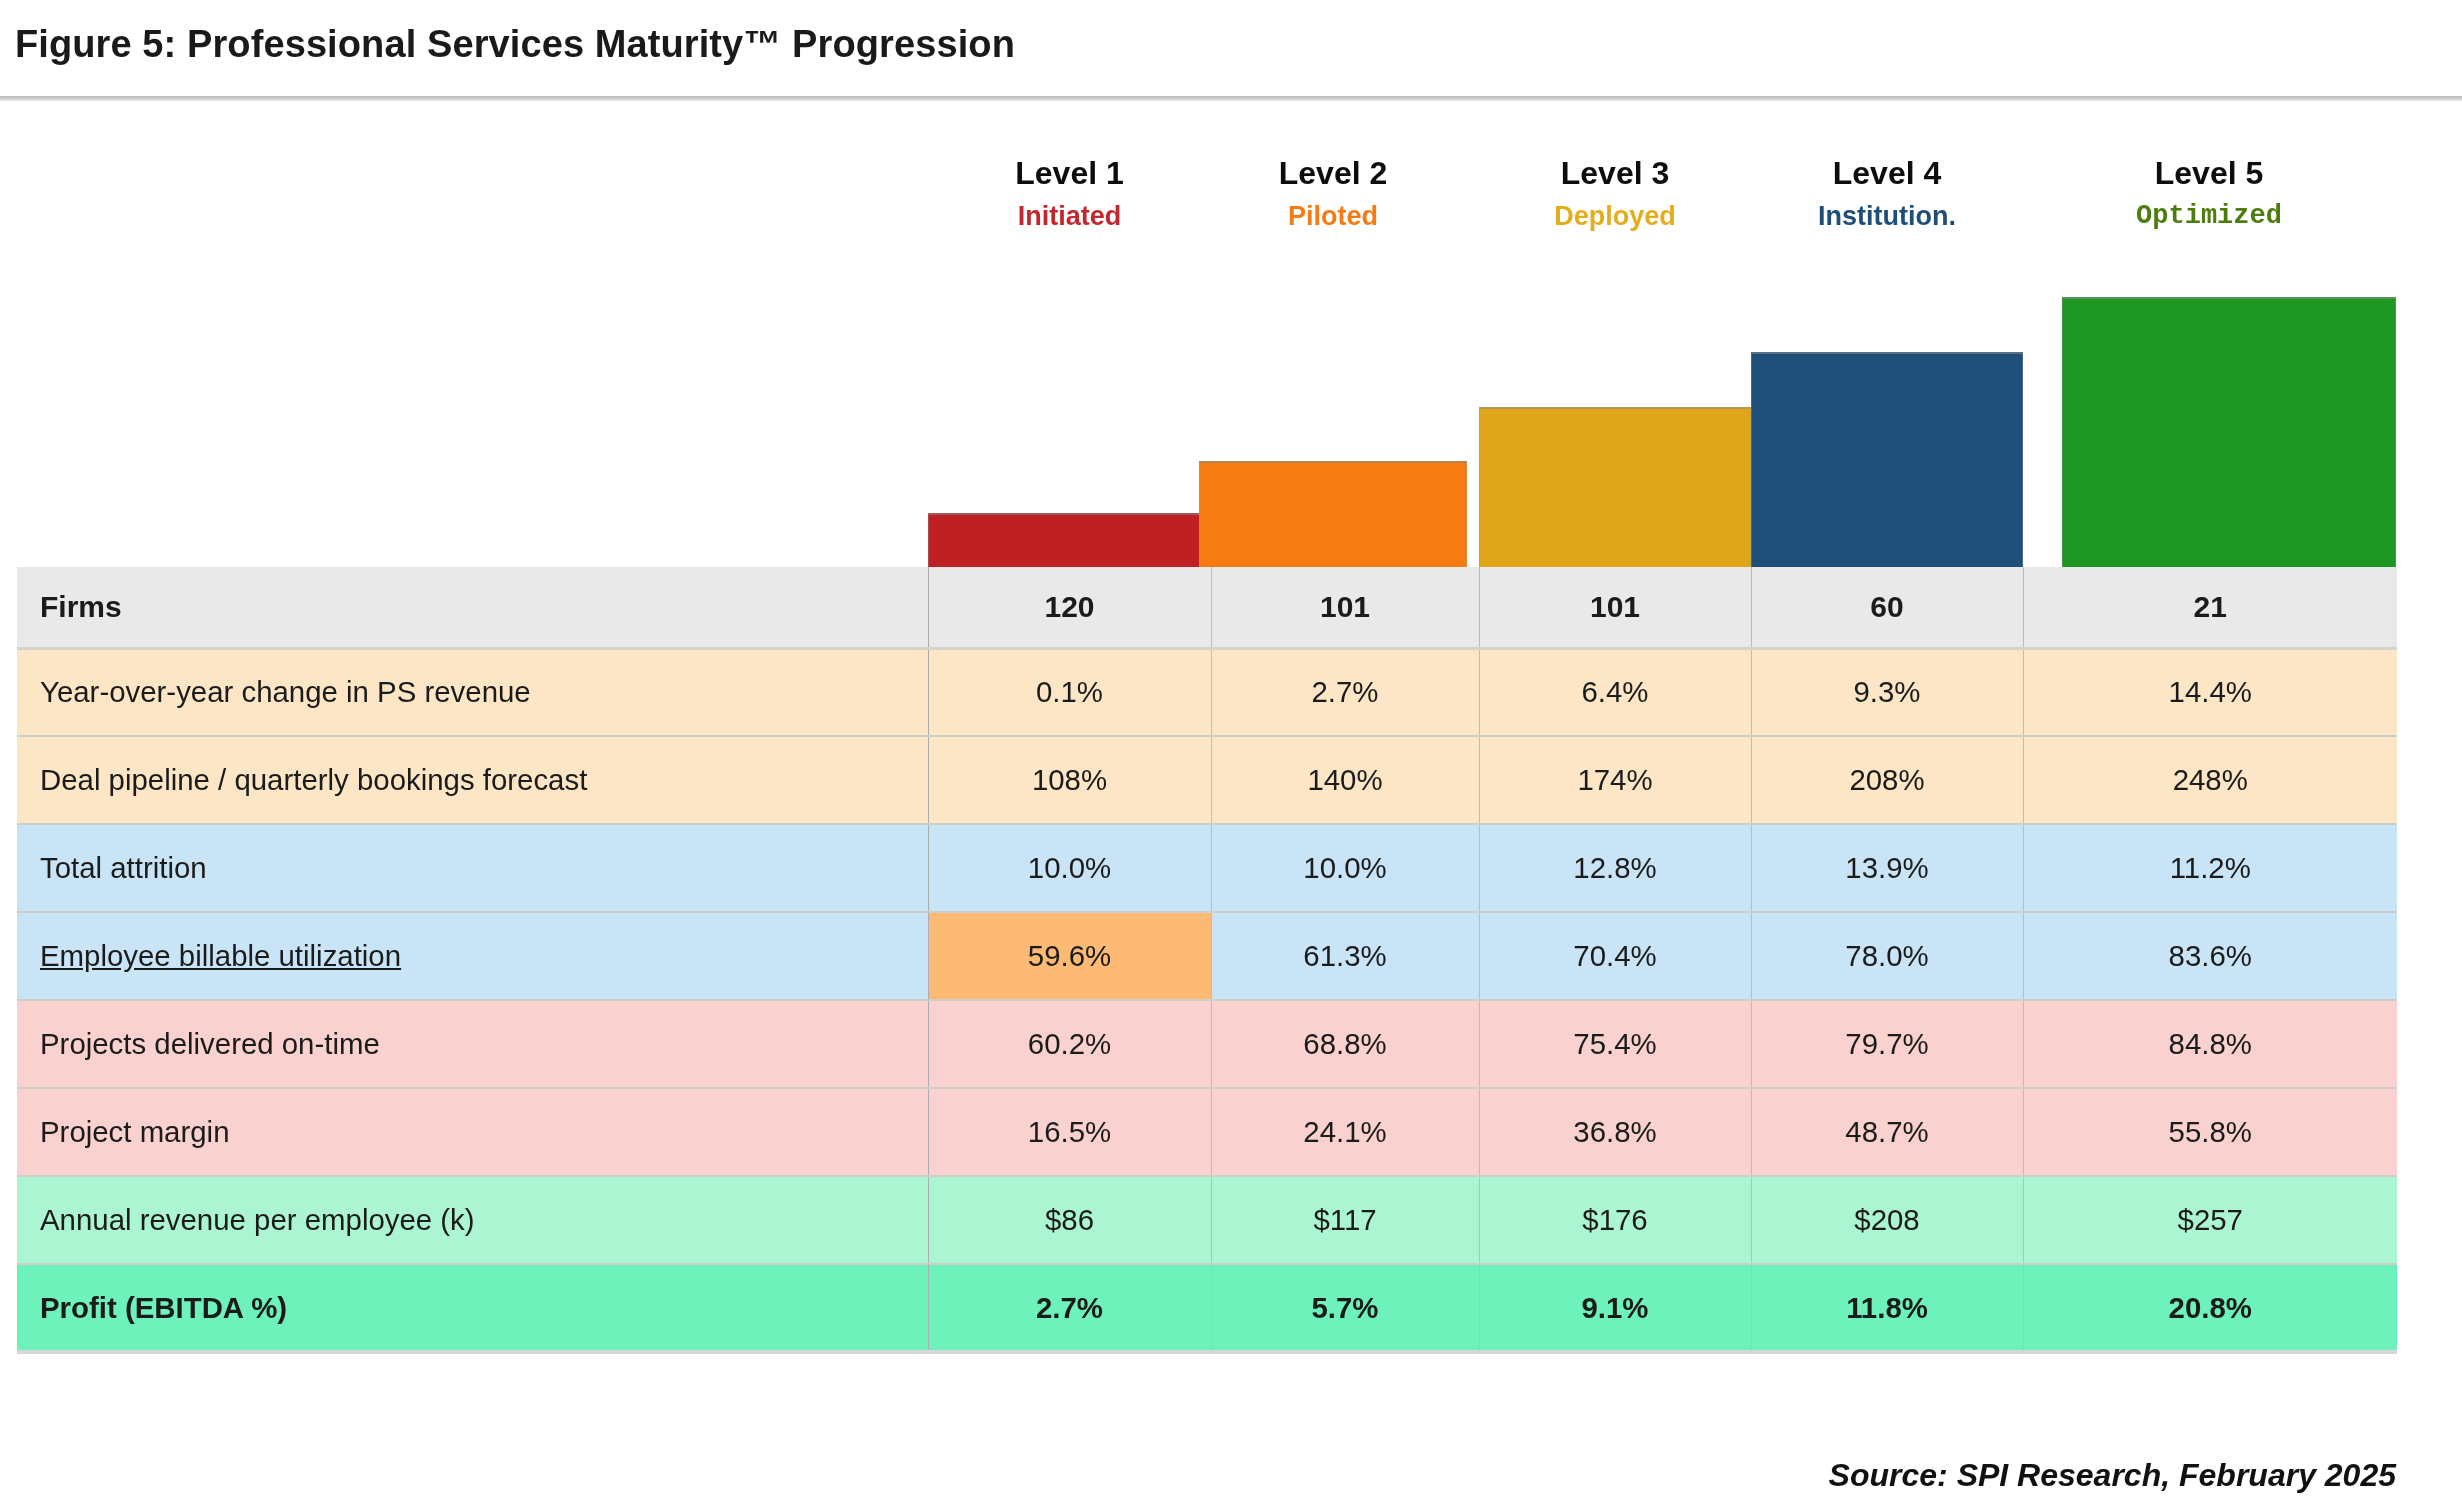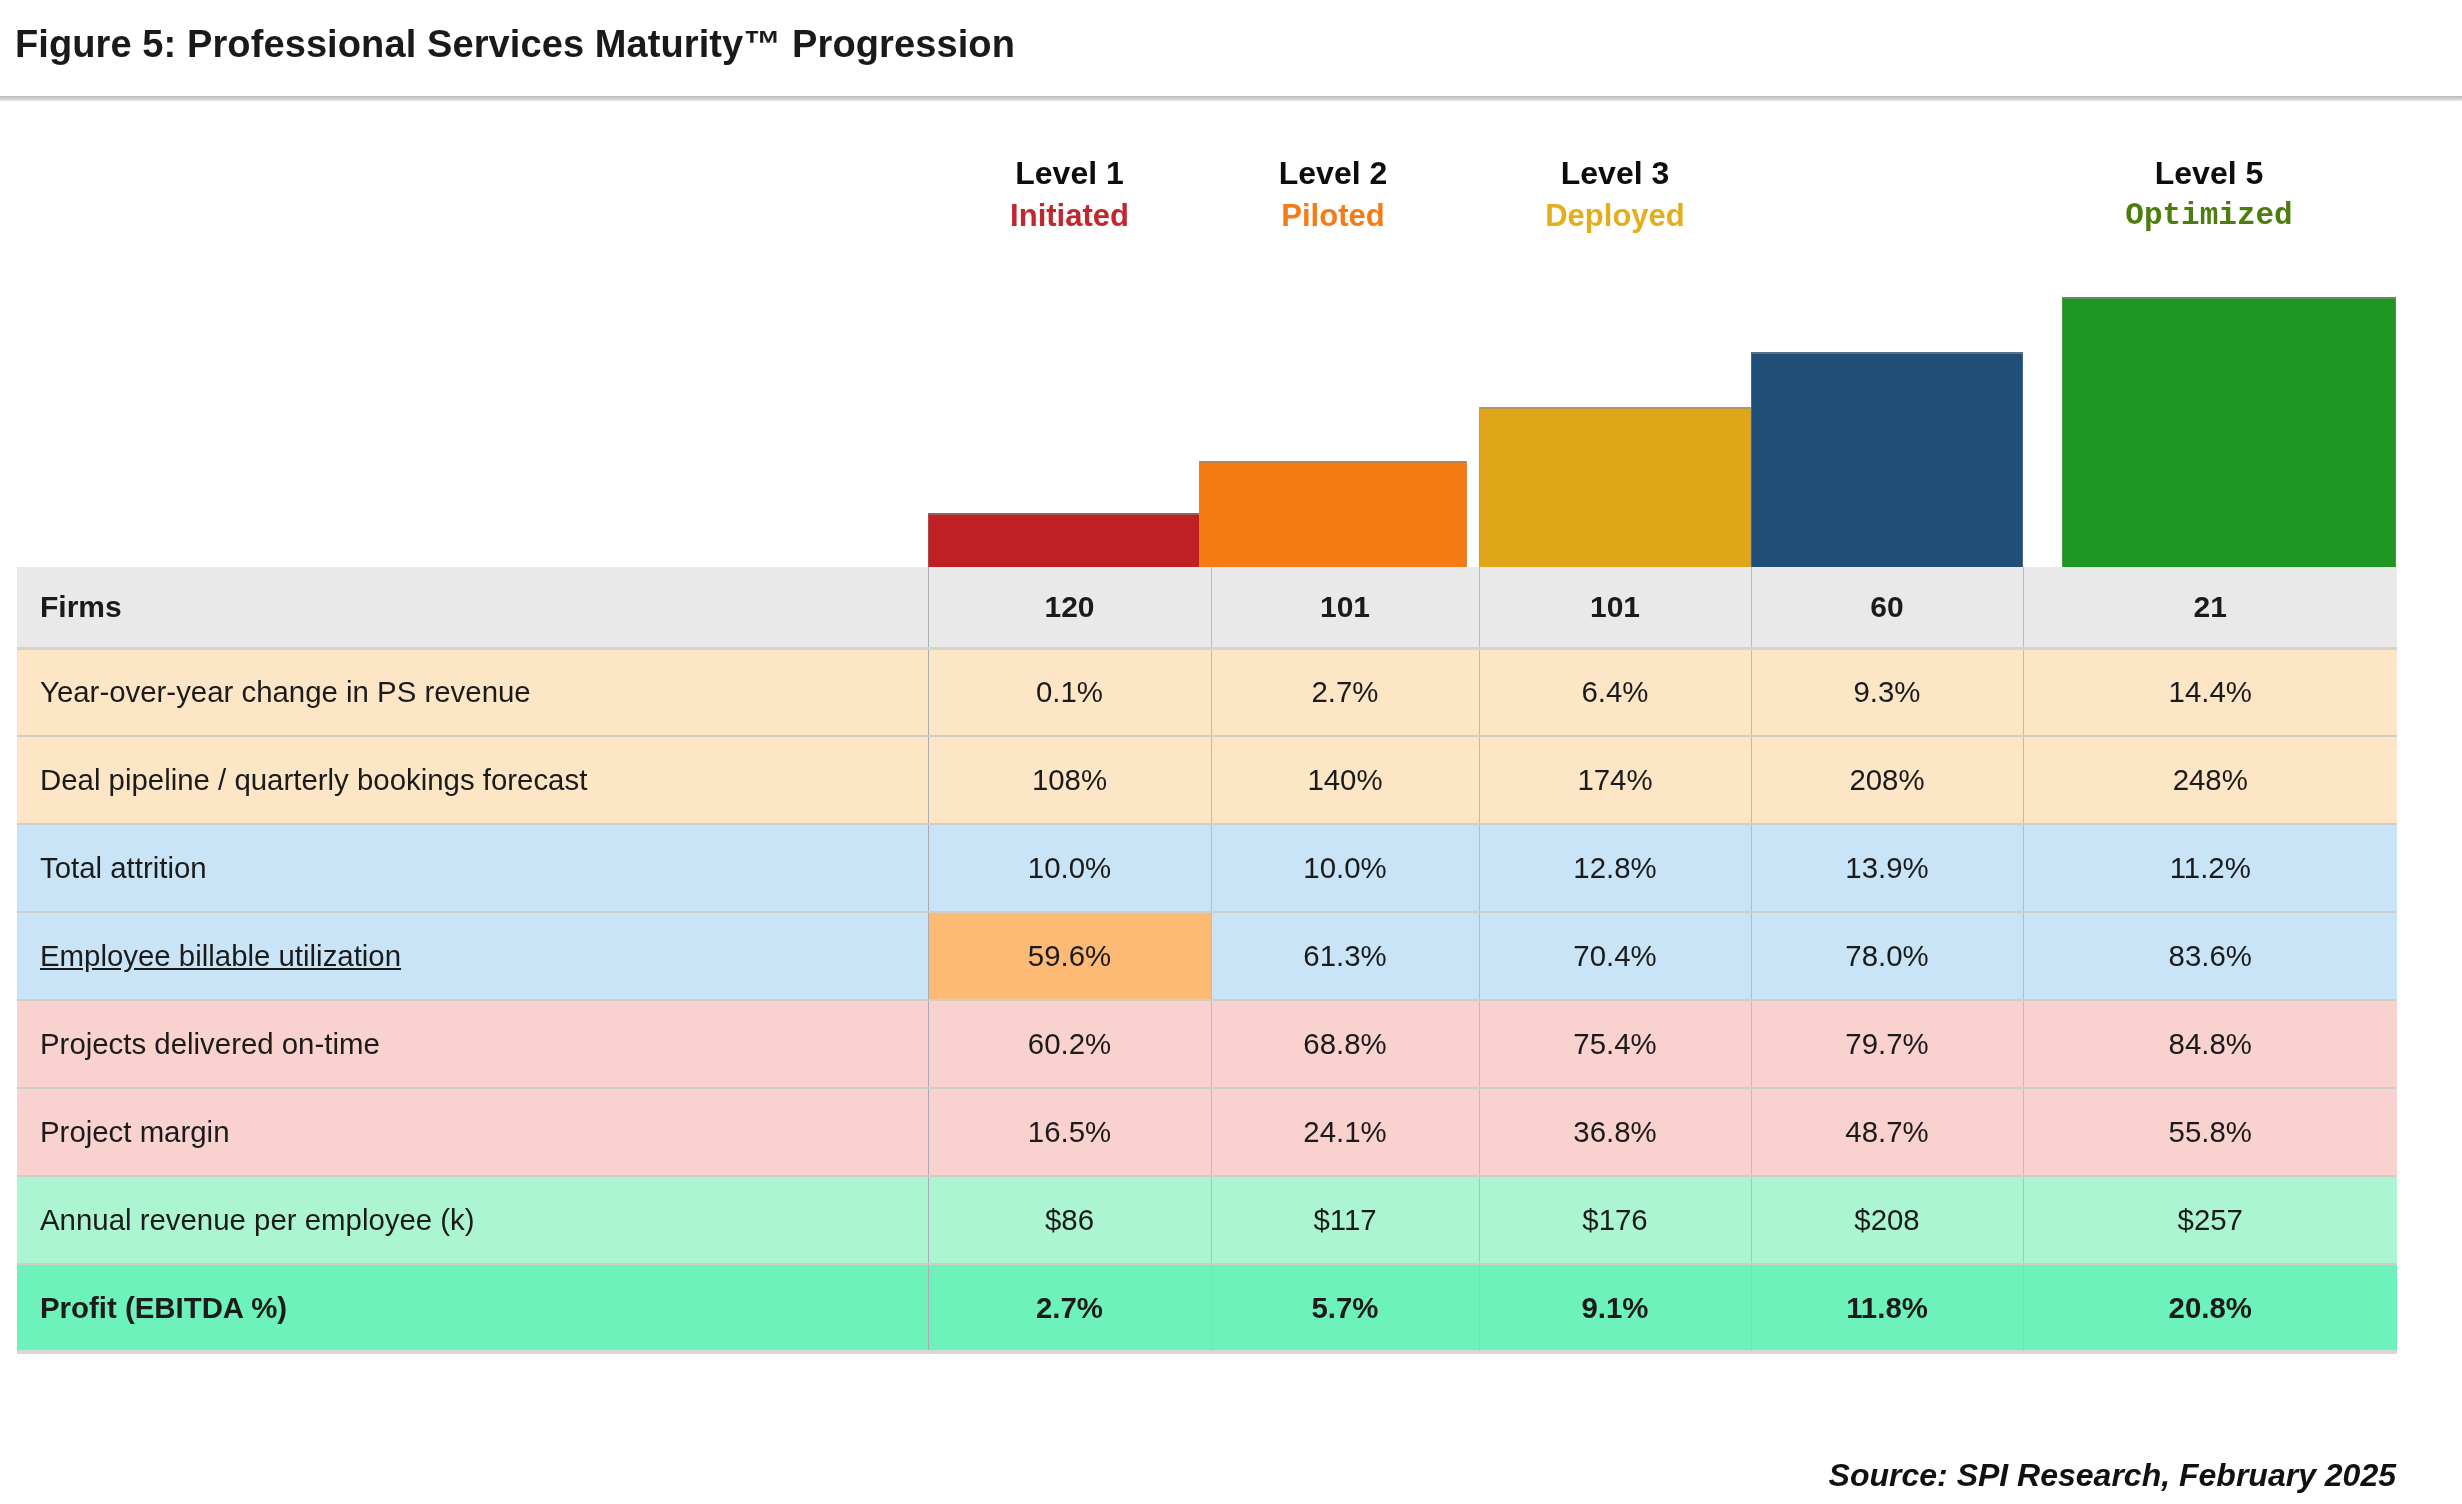--- a/index.html
+++ b/index.html
@@ -58,21 +58,21 @@
     text-align: center;
   }
   .col-level {
     font-size: 32px;
     font-weight: bold;
     color: #0d0d0d;
     line-height: 42px;
     white-space: nowrap;
   }
   .col-stage {
-    font-size: 31px;
+    font-size: 27px;
     font-weight: bold;
     line-height: 44px;
     white-space: nowrap;
   }
   .bar {
     position: absolute;
     left: 0;
     width: 100%;
     bottom: 0;
     border-top: 2.8px solid rgba(140,140,140,0.55);
@@ -154,20 +154,24 @@
         <div class="bar" style="background: rgb(245, 123, 18); height: 109px;"></div>
       </div>
       <div class="col-group" style="left: 551px; width: 272px;">
         <div class="col-head">
           <div class="col-level">Level 3</div>
           <div class="col-stage" style="color: rgb(227, 174, 28);">Deployed</div>
         </div>
         <div class="bar" style="background: rgb(223, 166, 25); height: 163px;"></div>
       </div>
       <div class="col-group" style="left: 823px; width: 272px;">
+        <div class="col-head">
+          <div class="col-level">Level 4</div>
+          <div class="col-stage" style="color: rgb(31, 78, 121);">Institution.</div>
+        </div>
         <div class="bar" style="background: rgb(31, 78, 121); height: 218px;"></div>
       </div>
       <div class="col-group" style="left: 1094px; width: 374px;">
         <div class="col-head">
           <div class="col-level">Level 5</div>
           <div class="col-stage" style="color: #4d7c0f; font-family: Liberation Mono, monospace;">Optimized</div>
         </div>
         <div class="bar" style="background: rgb(30, 151, 34); height: 273px; left: 40px; width: 334px;"></div>
       </div>
     </div>

